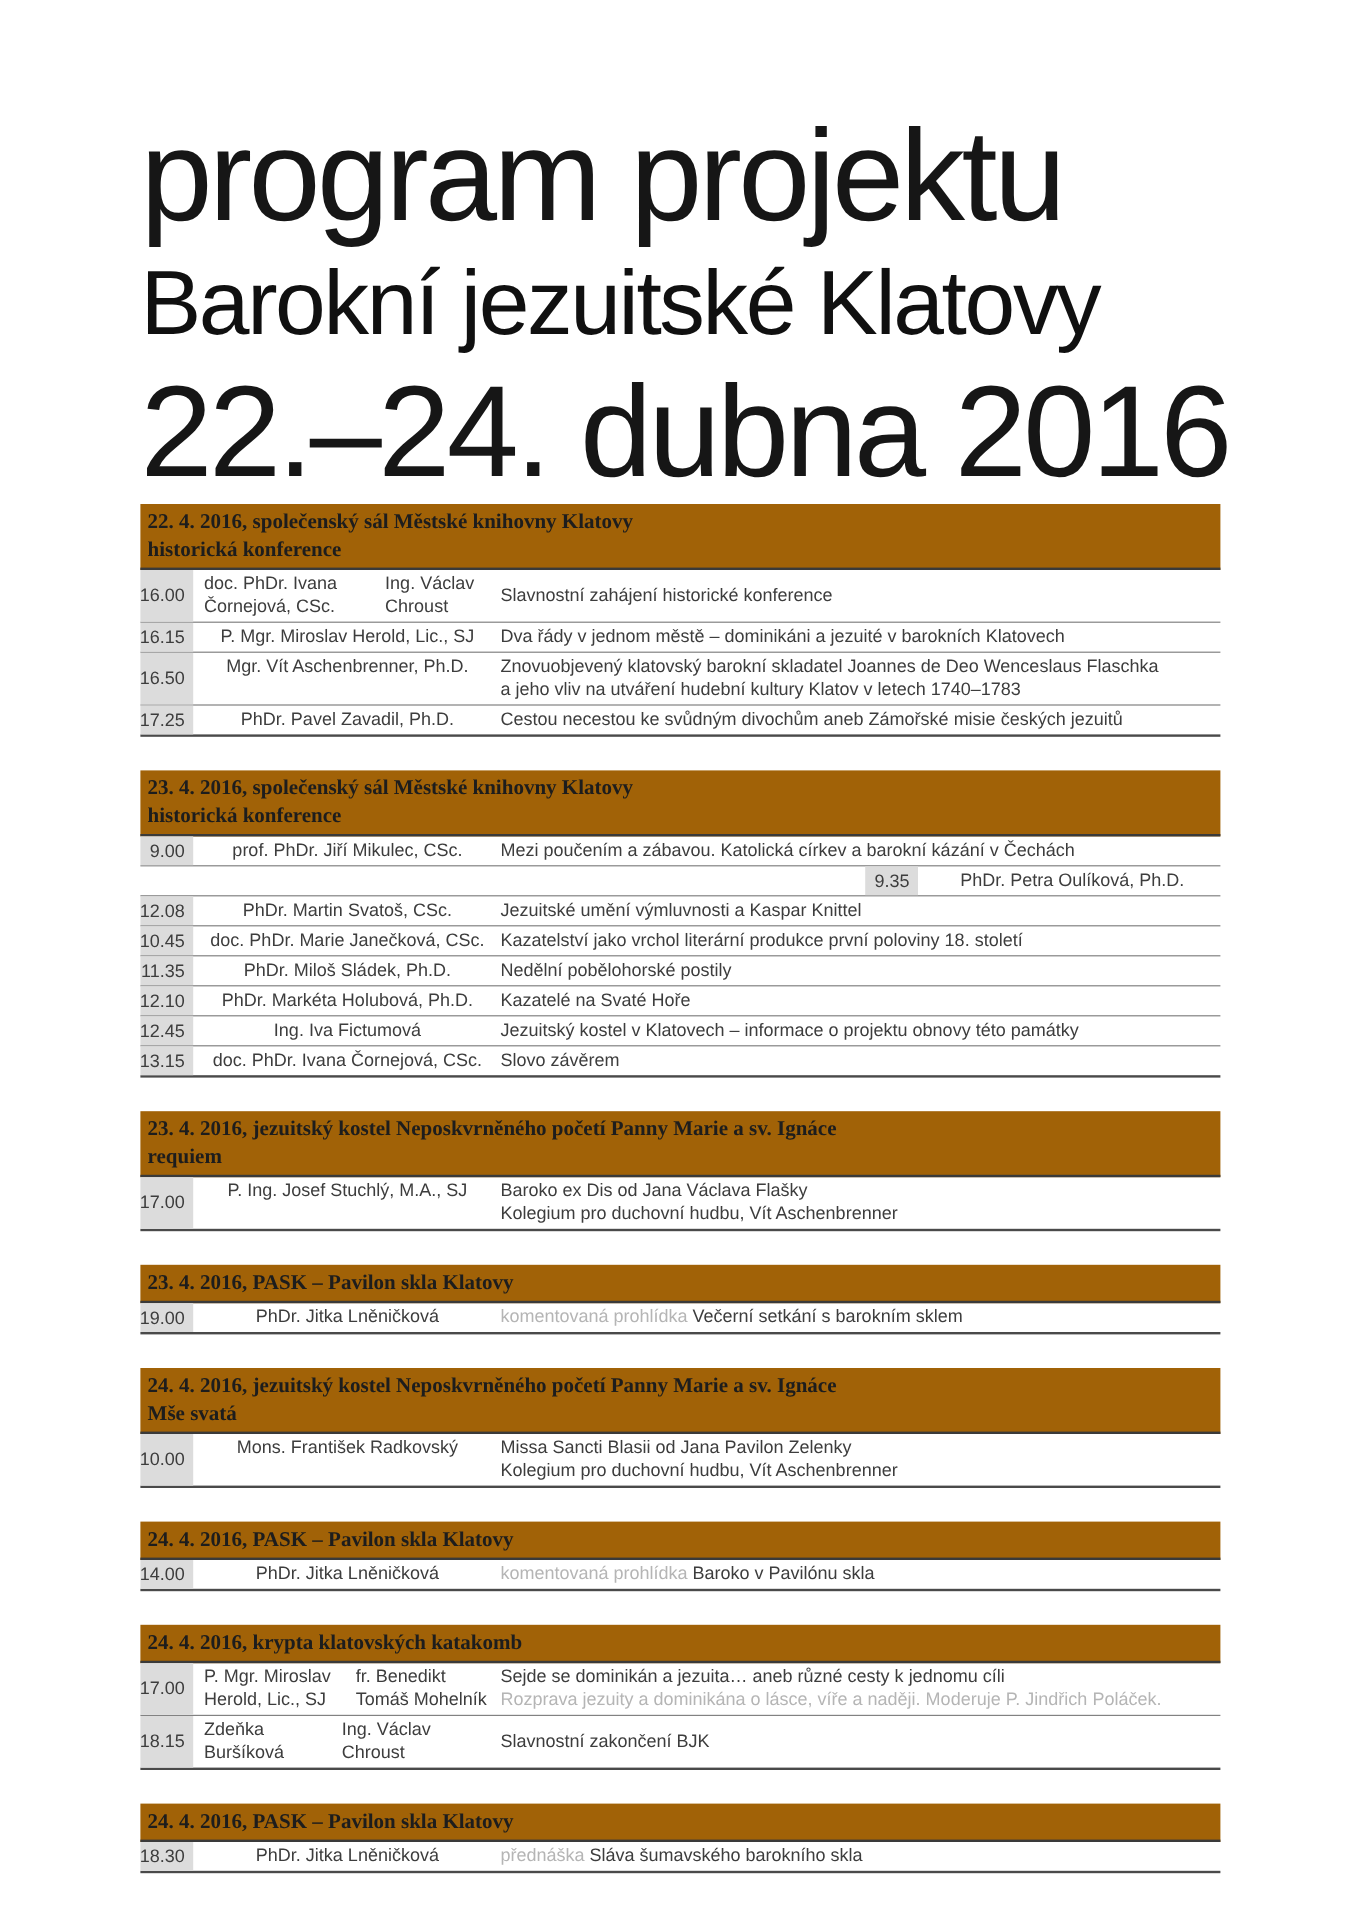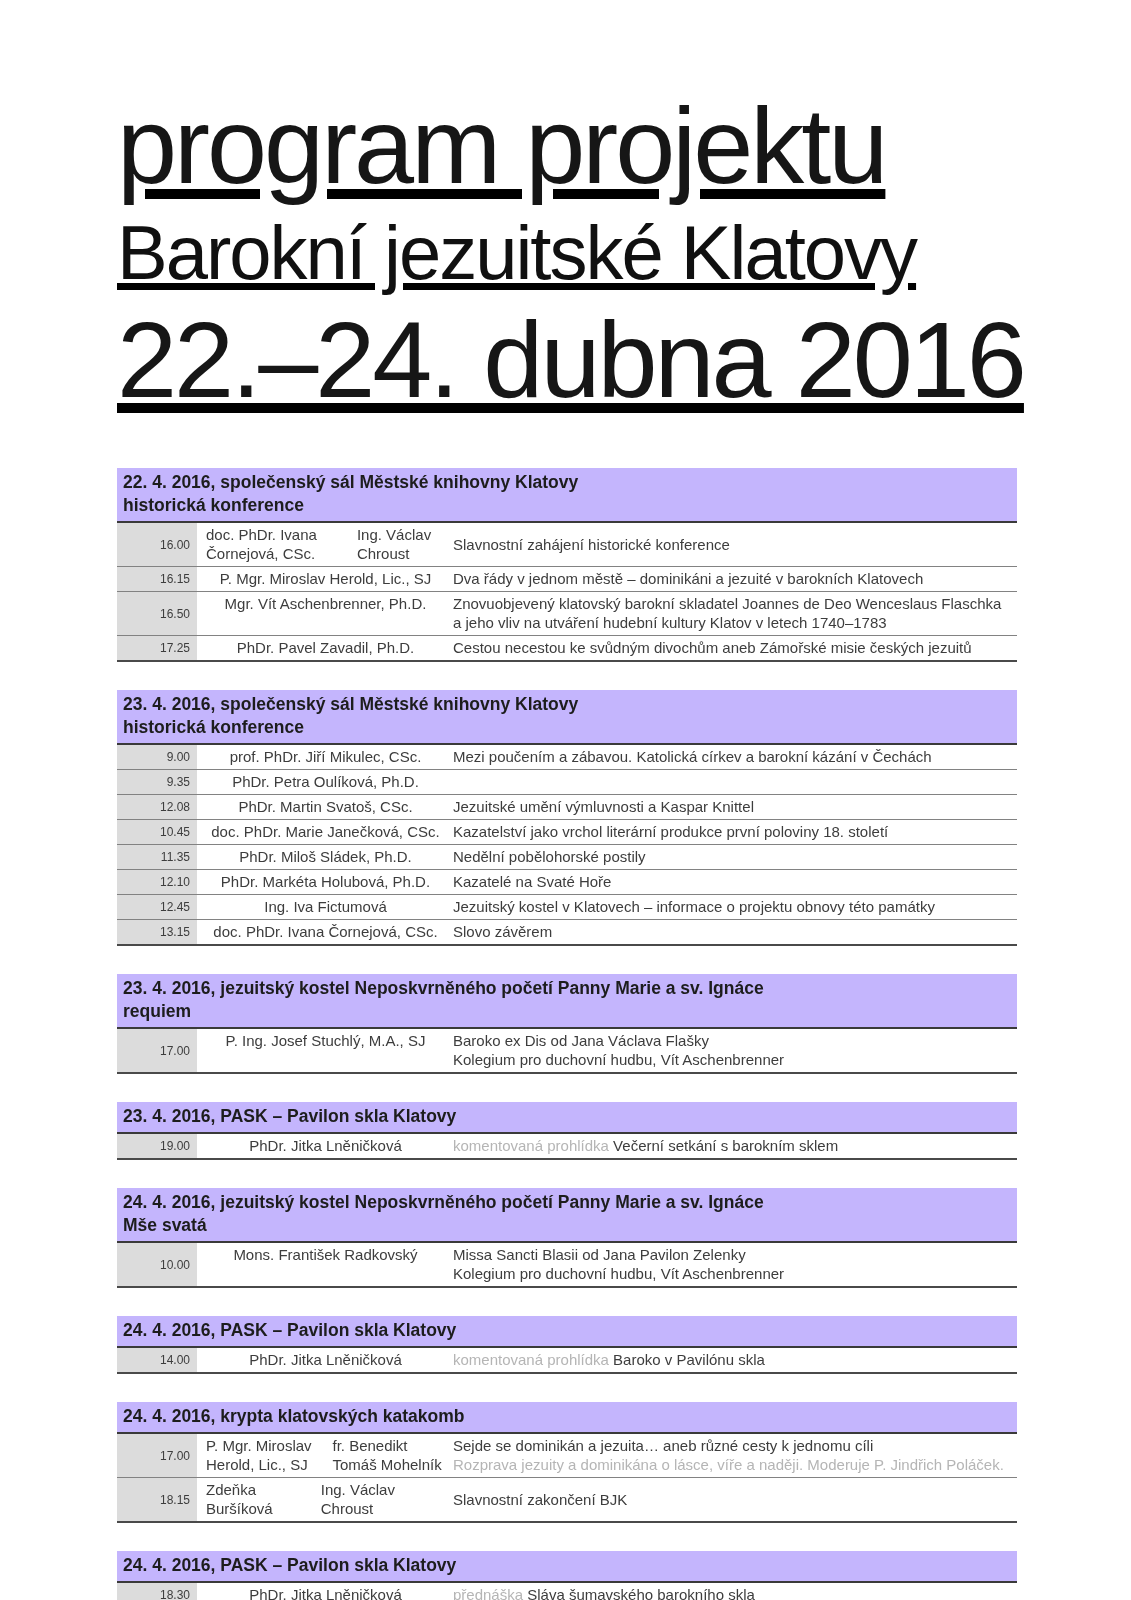--- a/index.html
+++ b/index.html
@@ -4,46 +4,47 @@
 <style>
   html,body{margin:0;padding:0;}
   body{
     width:1131px;height:1600px;background:#ffffff;overflow:hidden;
     font-family:"Liberation Sans","DejaVu Sans",sans-serif;
     -webkit-font-smoothing:antialiased;
   }
   .page{padding:86px 114px 0 117px;box-sizing:border-box;}
 
   
-  .title-block{margin-bottom:48px;text-decoration:underline;}
+  .title-block{}
   .title-thin{
     font-size:108px;font-weight:200;line-height:120px;letter-spacing:-3px;
     color:#161616;white-space:nowrap;
   }
   .title-medium{
     font-size:76px;font-weight:400;line-height:94px;letter-spacing:-2px;
     color:#101010;white-space:nowrap;
   }
 
   
   .program-section{margin-bottom:28px;}
   .section-header{
-    background:#c4b5fd;border-bottom:2px solid #3a3a3a;
+    background:#a16207;border-bottom:2px solid #3a3a3a;
     padding:3px 6px 4px 6px;
+    font-family:Liberation Serif, serif;
   }
   .section-header-date,.section-header-subtitle{
     font-size:17.5px;font-weight:bold;color:#1d1d1d;line-height:23px;
   }
   .section-rows{border-bottom:2px solid #4a4a4a;}
   .table-row{display:flex;align-items:stretch;}
-  .table-row + .table-row{border-top:1px solid #828282;}
+  .table-row + .table-row{border-top:1px solid #828282;justify-content:flex-end;}
   .time-cell{
-    flex:none;width:80px;box-sizing:border-box;background:#dcdcdc;
+    flex:none;width:44px;box-sizing:border-box;background:#dcdcdc;
     display:flex;align-items:center;justify-content:flex-end;
-    padding-right:7px;font-size:12px;color:#3d3d3d;
+    padding-right:7px;font-size:15px;color:#3d3d3d;
   }
   .speaker-cell{
     flex:none;width:252px;box-sizing:border-box;
     padding:2px 4px 3px 9px;
     display:flex;flex-direction:row;justify-content:center;
   }
   .description-cell{
     flex:1;box-sizing:border-box;padding:2px 2px 3px 4px;
     display:flex;flex-direction:column;justify-content:center;
   }

